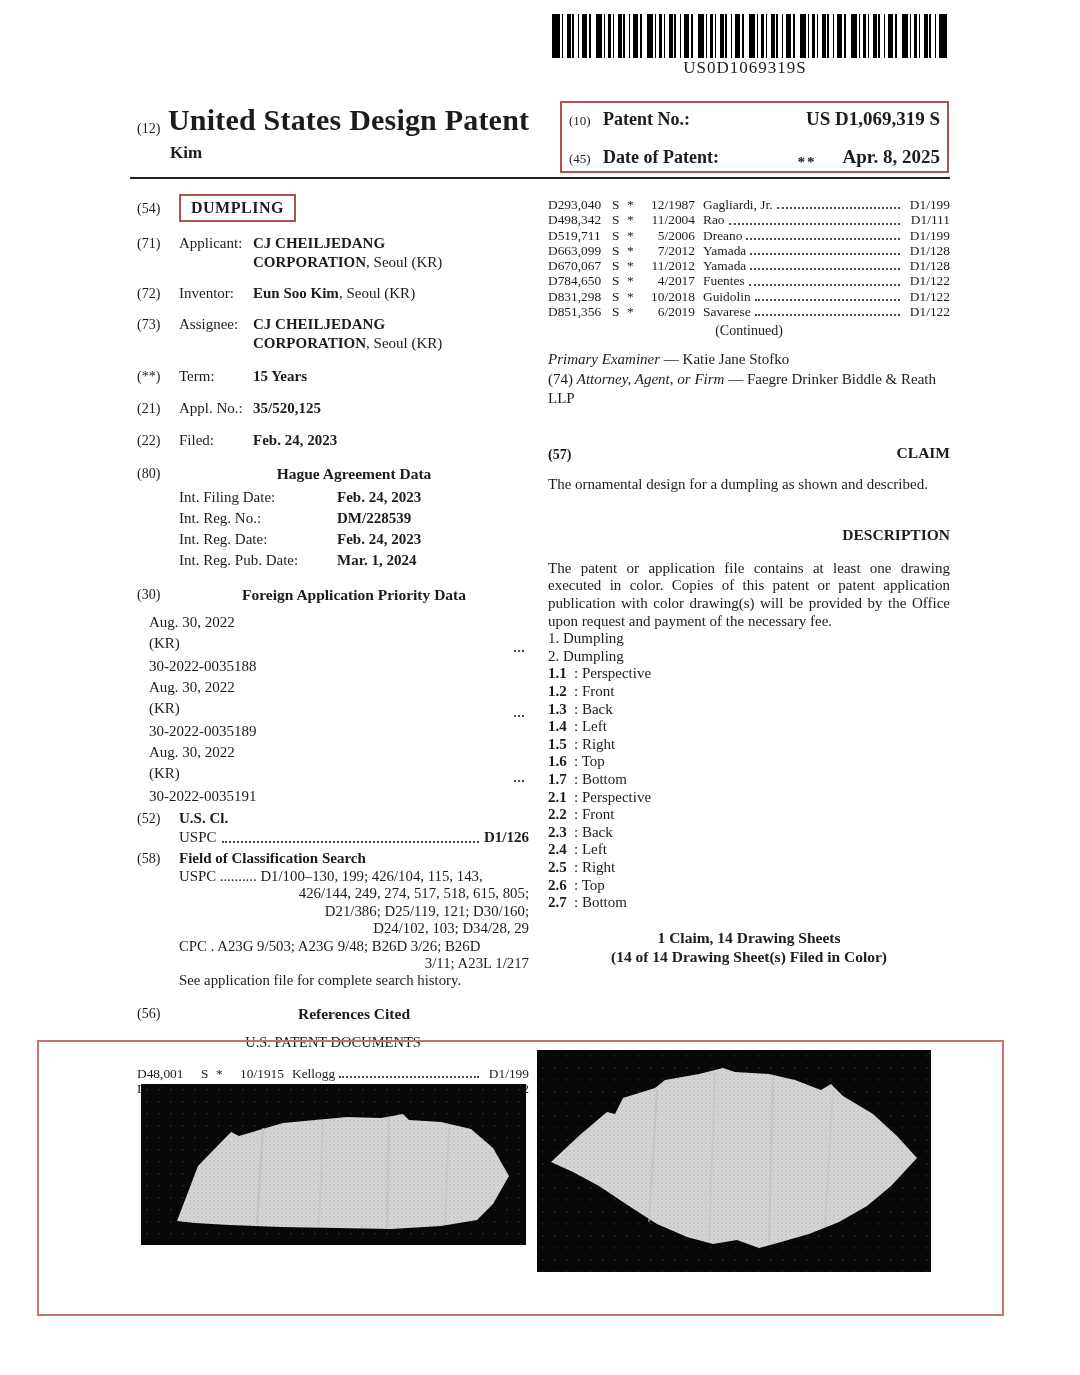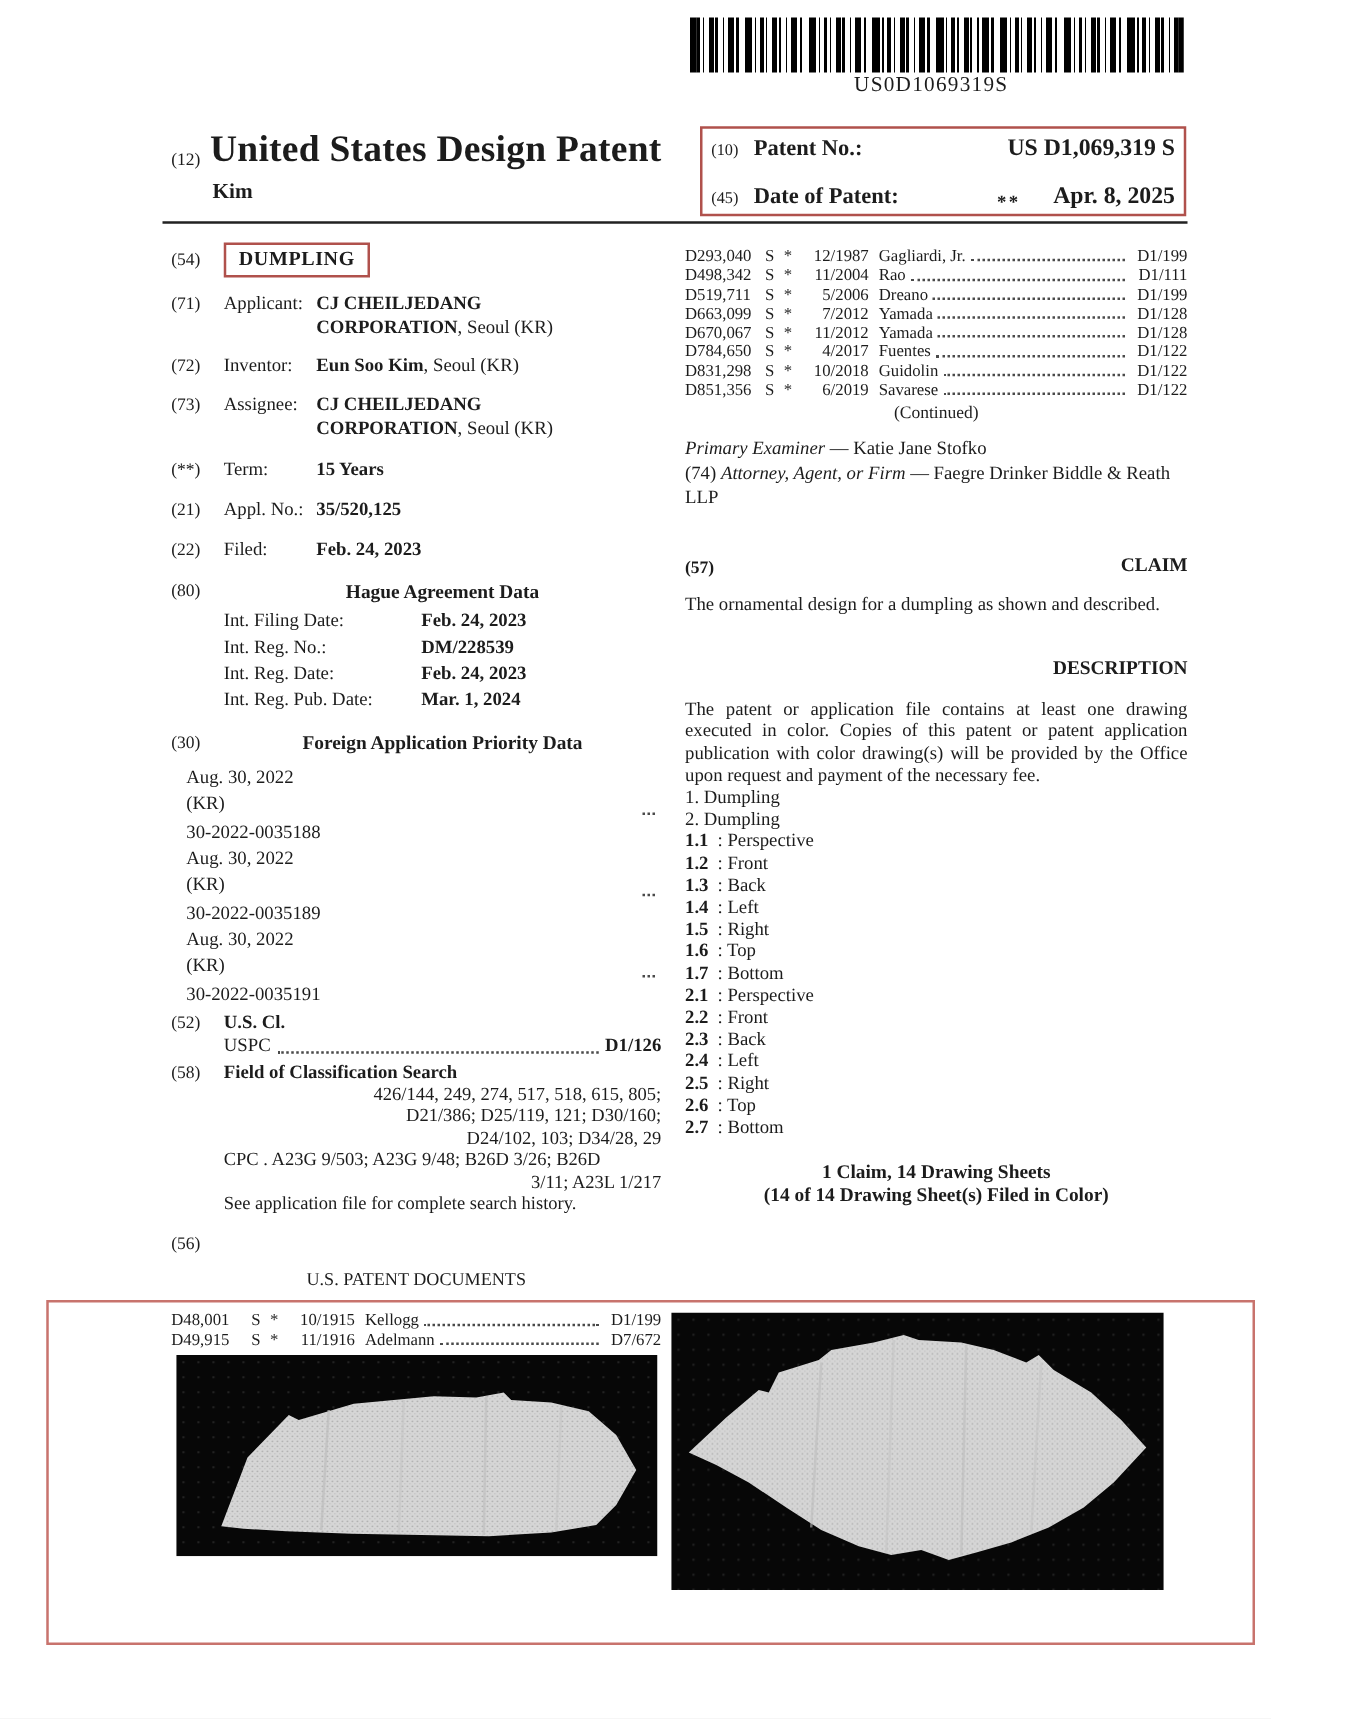--- a/index.html
+++ b/index.html
@@ -243,29 +243,31 @@
     <div class="flexline indent42">
       <span>USPC</span>
       <span class="leader"></span>
       <b>D1/126</b>
     </div>
 
     <div class="kv" style="margin-top:2px;">
       <span class="num">(58)</span>
       <b>Field of Classification Search</b>
     </div>
+    <div class="fline f-l1">USPC .......... D1/100–130, 199; 426/104, 115, 143,</div>
     <div class="fline f-right">426/144, 249, 274, 517, 518, 615, 805;</div>
     <div class="fline f-right">D21/386; D25/119, 121; D30/160;</div>
     <div class="fline f-right">D24/102, 103; D34/28, 29</div>
     <div class="fline f-l1">CPC . A23G 9/503; A23G 9/48; B26D 3/26; B26D</div>
     <div class="fline f-right">3/11; A23L 1/217</div>
     <div class="fline f-l1">See application file for complete search history.</div>
 
     <div class="heading-row">
       <span class="num">(56)</span>
+      <span class="htext">References Cited</span>
     </div>
     <div class="center-sub">U.S. PATENT DOCUMENTS</div>
 
     <div class="refs">
 
         <div class="ref-row">
           <span class="rcode">D48,001</span>
           <span class="rkind">S</span>
           <span class="rstar">*</span>
           <span class="rdate">10/1915</span>

